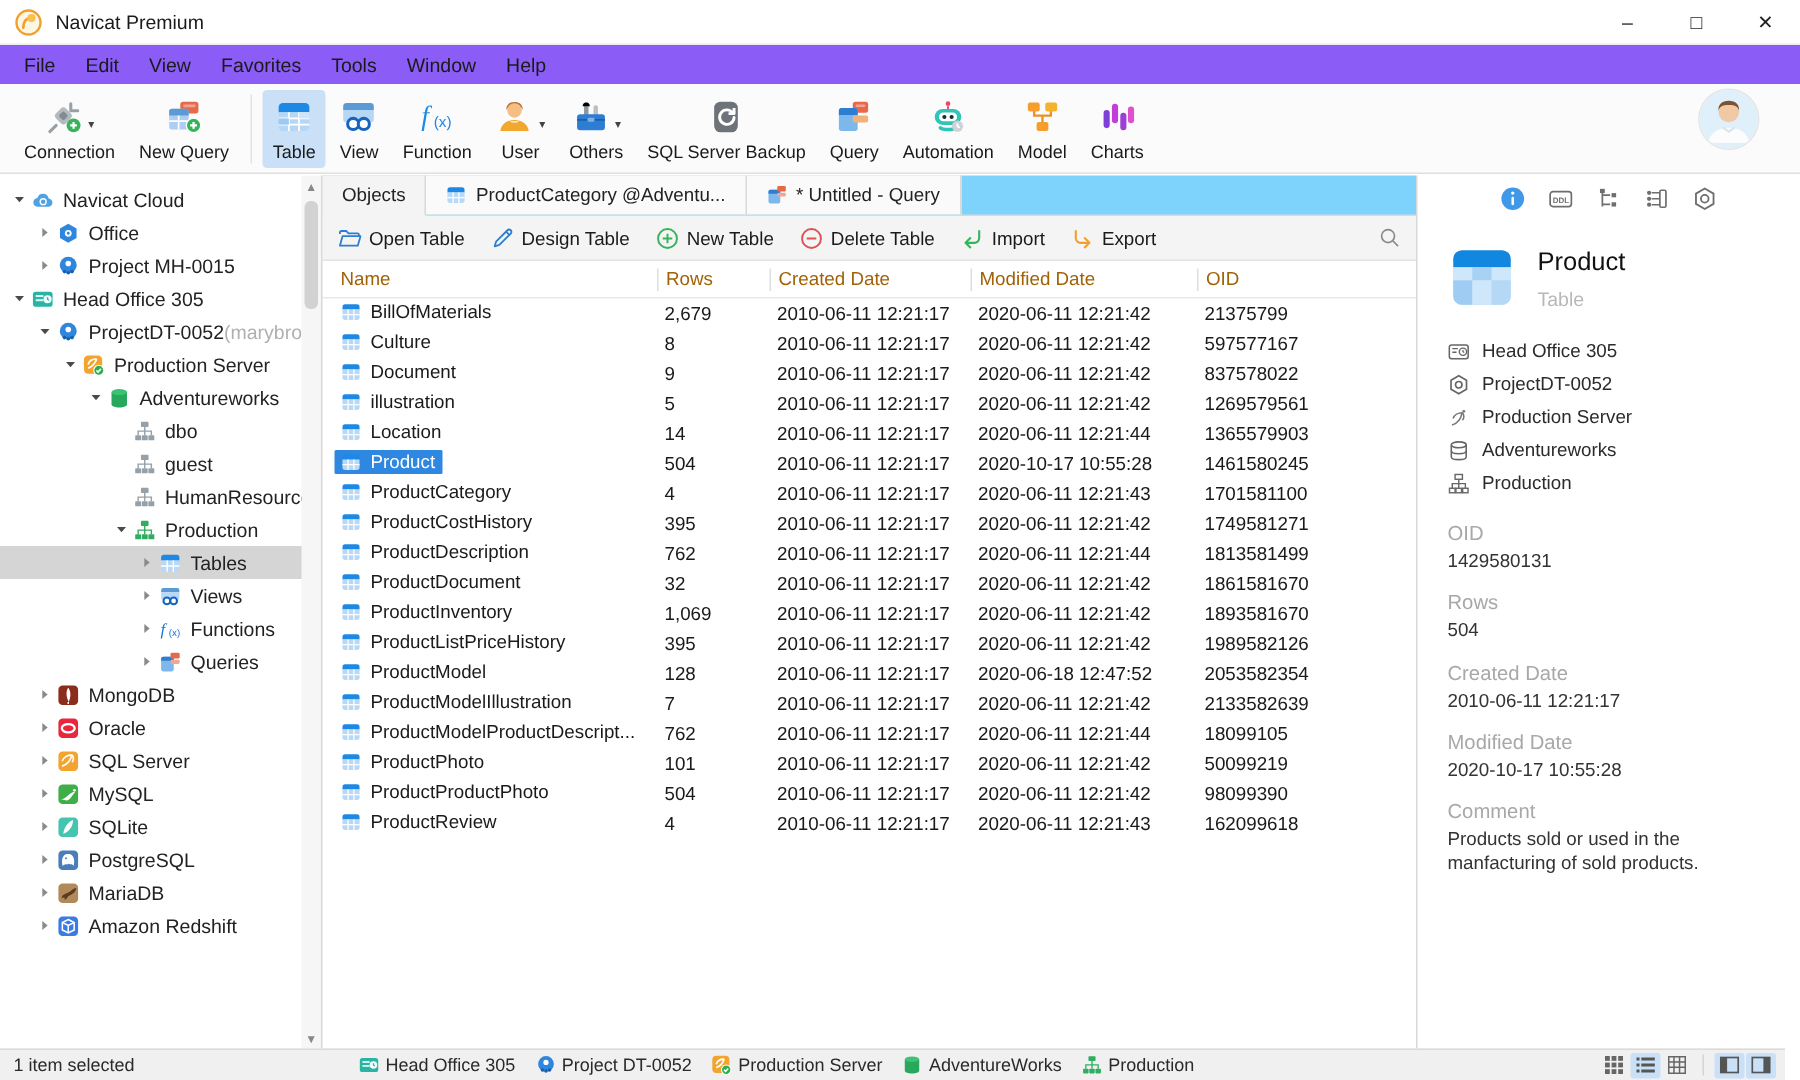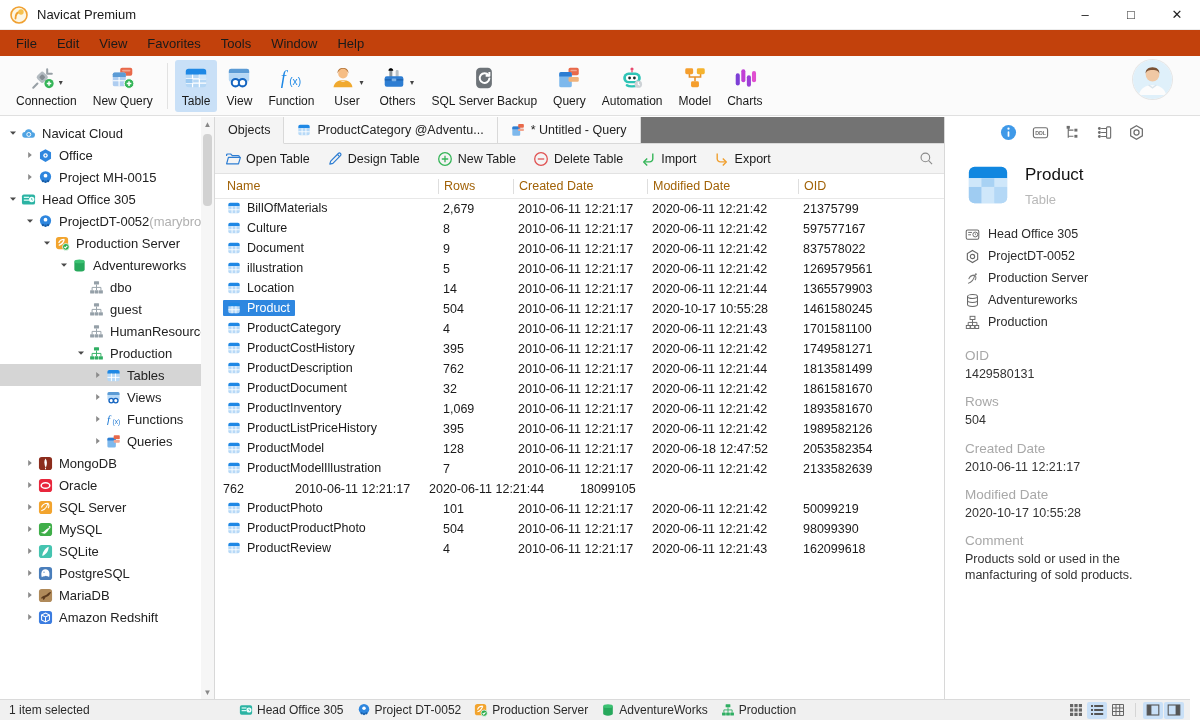--- a/index.html
+++ b/index.html
@@ -8,21 +8,21 @@
   .window { position:relative; width:1200px; height:720px; background:#fff; overflow:hidden; }
 
   
   .titlebar { height:30px; display:flex; align-items:center; background:#fff; border-bottom:1px solid #ececec; }
   .logo { width:18px; height:18px; margin-left:10px; display:inline-flex; }
   .title-text { font-size:13px; margin-left:9px; color:#1a1a1a; }
   .win-controls { margin-left:auto; display:flex; height:30px; }
   .win-btn { width:46px; height:30px; display:flex; align-items:center; justify-content:center; font-size:13px; color:#222; cursor:default; }
 
   
-  .menubar { height:26px; display:flex; align-items:center; background:#c2410c; padding-left:6px; }
+  .menubar { height:26px; display:flex; align-items:center; background:#8b5cf6; padding-left:6px; }
   .menu-item { font-size:13px; padding:4px 10px; color:#1a1a1a; }
 
   
   .toolbar { height:60px; background:#fbfbfb; border-bottom:1px solid #e0e0e0; display:flex; align-items:center; padding-left:8px; position:relative; }
   .tb-item { display:flex; flex-direction:column; align-items:center; justify-content:center; padding:3px 7px; margin:0 1px; border-radius:3px; height:52px; }
   .tb-item.active { background:#c9e0f7; }
   .tb-icon-wrap { height:30px; display:flex; align-items:center; gap:3px; }
   .tb-label { font-size:12px; color:#1a1a1a; margin-top:1px; white-space:nowrap; }
   .dd-arrow { font-size:8px; color:#444; align-self:flex-end; margin-bottom:6px; }
   .tb-sep { width:1px; height:46px; background:#e2e2e2; margin:0 6px; }
@@ -40,21 +40,21 @@
   .chev svg { width:8px; height:8px; }
   .tree-icn { margin:0 6px 0 1px; }
   .tree-suffix { color:#b0b0b0; }
   .sb-scroll { position:absolute; top:0; right:0; bottom:0; width:13px; background:#f6f6f6; display:flex; flex-direction:column; align-items:center; }
   .sb-arrow { font-size:8px; color:#888; height:14px; display:flex; align-items:center; }
   .sb-thumb { width:9px; height:72px; background:#d2d2d2; border-radius:4px; margin-top:3px; }
   .sb-spacer { flex:1; }
 
   
   .content { flex:1; min-width:0; display:flex; flex-direction:column; background:#fff; }
-  .tabstrip { height:27px; background:#737373; border-bottom:1px solid #d9d9d9; display:flex; }
+  .tabstrip { height:27px; background:#7dd3fc; border-bottom:1px solid #d9d9d9; display:flex; }
   .tab { display:flex; align-items:center; gap:6px; padding:0 13px; font-size:12.5px; border-right:1px solid #d9d9d9; background:#fafafa; }
   .tab.active { background:#f4f4f4; border-bottom:1px solid #f4f4f4; margin-bottom:-1px; }
   .obj-toolbar { height:30px; background:#f4f4f4; border-bottom:1px solid #e2e2e2; display:flex; align-items:center; padding:0 10px; }
   .obj-btn { display:flex; align-items:center; gap:5px; font-size:12.5px; margin-right:17px; color:#1a1a1a; }
   .obj-search { margin-left:auto; display:inline-flex; }
 
   .grid-header { height:25px; display:flex; align-items:center; border-bottom:1px solid #e8e8e8; font-size:12.5px; color:#a16207; }
   .gh-cell { height:15px; line-height:15px; border-left:1px solid #dedede; padding-left:5px; }
   .gh-cell:first-child { border-left:none; padding-left:12px; }
   .g-row { height:20px; display:flex; align-items:center; font-size:12.5px; color:#1a1a1a; }
@@ -1007,20 +1007,30 @@
                   </svg>
                 </span>
                 <span>ProductModelIllustration</span>
               </span></div>
             <div class="g-cell col-rows">7</div>
             <div class="g-cell col-created">2010-06-11 12:21:17</div>
             <div class="g-cell col-modified">2020-06-11 12:21:42</div>
             <div class="g-cell col-oid">2133582639</div>
           </div>
           <div class="g-row">
+            <div class="g-cell col-name"><span class="name-wrap">
+                <span class="icn s14">
+                  <svg viewBox="0 0 16 16">
+                    <path d="M1.5 4a2 2 0 0 1 2-2h9a2 2 0 0 1 2 2v2H1.5z" fill="#1e88e5"></path>
+                    <path d="M1.5 6h13v6a2 2 0 0 1-2 2h-9a2 2 0 0 1-2-2z" fill="#b7d9f7"></path>
+                    <path d="M1.5 10h13M5.8 6v8M10.2 6v8" stroke="#fff" stroke-width="1"></path>
+                  </svg>
+                </span>
+                <span>ProductModelProductDescript...</span>
+              </span></div>
             <div class="g-cell col-rows">762</div>
             <div class="g-cell col-created">2010-06-11 12:21:17</div>
             <div class="g-cell col-modified">2020-06-11 12:21:44</div>
             <div class="g-cell col-oid">18099105</div>
           </div>
           <div class="g-row">
             <div class="g-cell col-name"><span class="name-wrap">
                 <span class="icn s14">
                   <svg viewBox="0 0 16 16">
                     <path d="M1.5 4a2 2 0 0 1 2-2h9a2 2 0 0 1 2 2v2H1.5z" fill="#1e88e5"></path>

